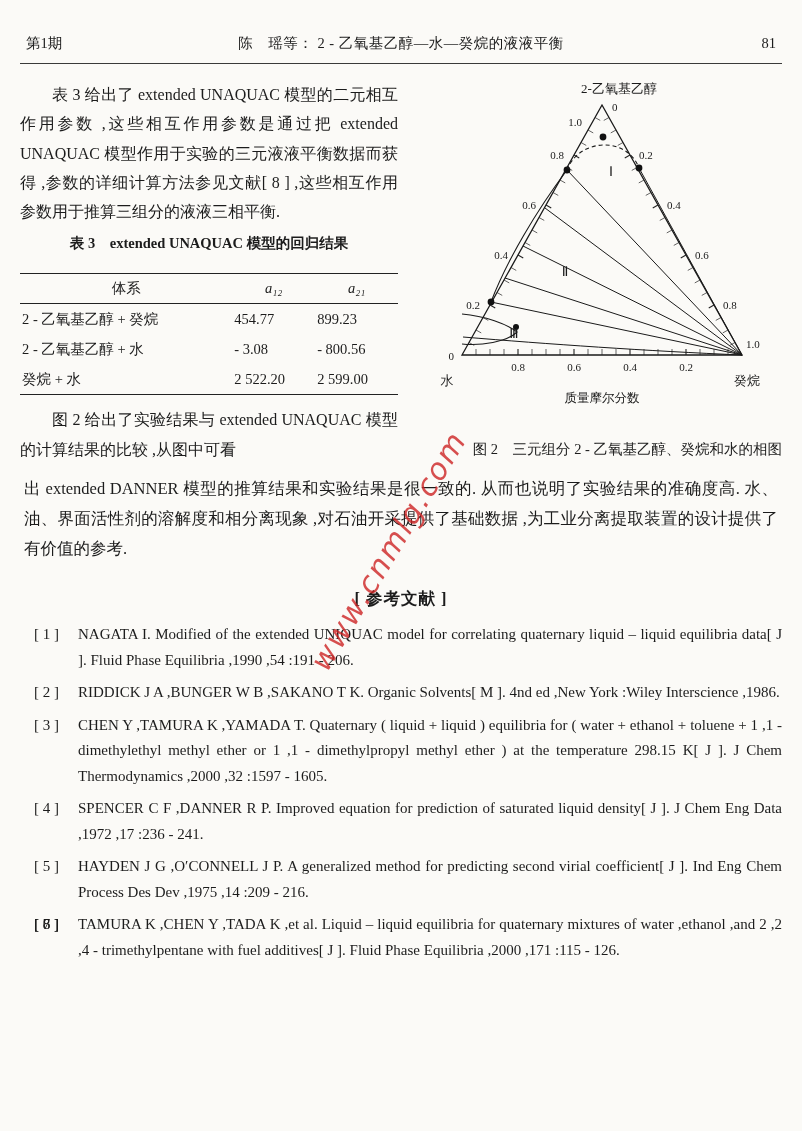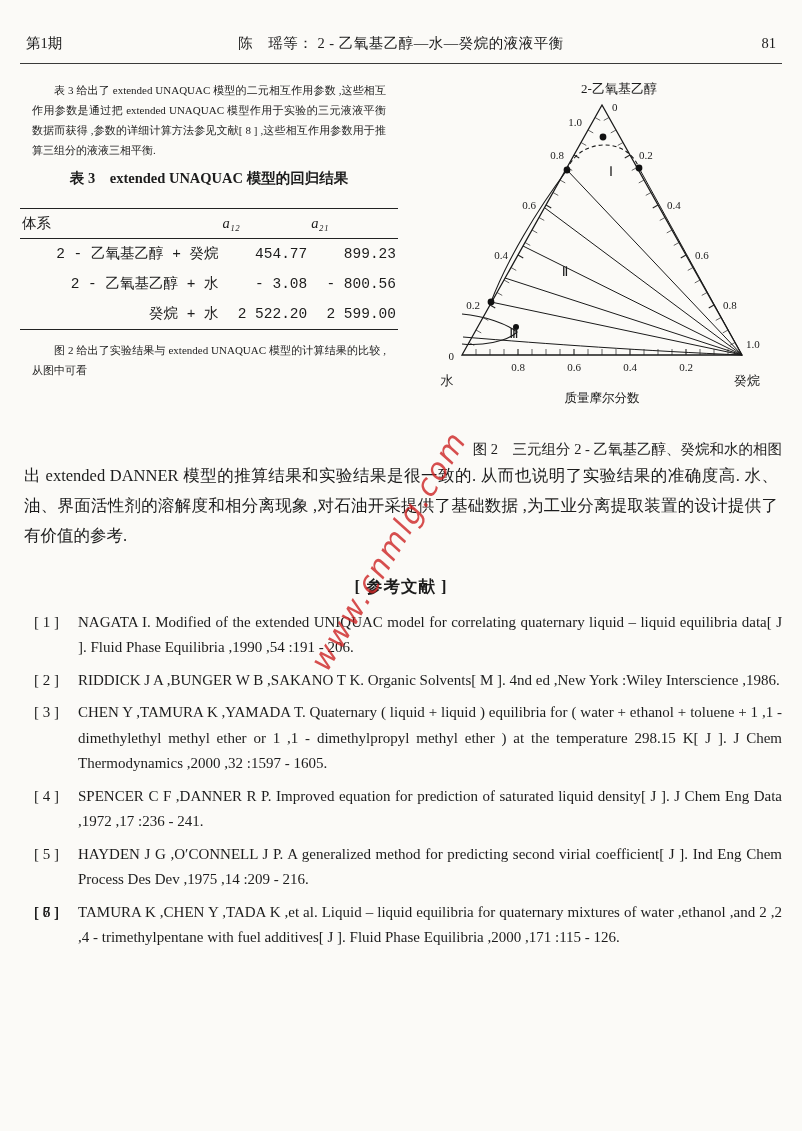--- a/index.html
+++ b/index.html
@@ -13,31 +13,31 @@
     padding:4px 6px 10px; border-bottom:1.3px solid #3a3a3a;
   }
   .issue { width:90px; }
   .htitle { flex:1; text-align:center; letter-spacing:0.5px; }
   .pageno { width:90px; text-align:right; }
 
   .top { display:flex; gap:14px; margin-top:16px; }
   .left-col { width:378px; }
   .right-col { flex:1; position:relative; }
 
-  p.body { font-size:11px; line-height:1.83; text-align:justify; margin:0 12px 8px; }
+  p.body { font-size:16px; line-height:1.83; text-align:justify; margin:0 0 8px; }
   .indent { text-indent:2em; }
 
   .tbl-caption { text-align:center; font-weight:bold; font-size:14.5px; margin:8px 0 20px; }
   table.three-line {
     width:100%; border-collapse:collapse; font-size:14.5px;
     border-top:1.6px solid #222; border-bottom:1.6px solid #222; margin-bottom:10px;
   }
-  table.three-line th { font-weight:normal; border-bottom:1px solid #222; padding:5px 2px; text-align:left; }
+  table.three-line th { font-weight:normal; border-bottom:1px solid #222; padding:5px 2px; text-align:center; }
   table.three-line th.param { font-style:italic; }
-  table.three-line td { text-align:right; padding:5.5px 2px;font-family:Liberation Mono, monospace; }
+  table.three-line td { text-align:left; padding:5.5px 2px; }
 
   .fig-caption { text-align:right; font-size:14.5px; margin-top:24px; }
 
   .fullpara { font-size:16.5px; line-height:1.83; text-align:justify; margin:2px 4px 0; }
 
   .ref-heading { text-align:center; font-weight:bold; font-size:16.5px; margin:24px 0 12px; letter-spacing:1px; }
   .ref-item { position:relative; padding-left:58px; font-size:15px; line-height:1.7; margin-bottom:7px; text-align:justify; }
   .ref-num { position:absolute; left:14px; top:0; }
 
   .watermark {

